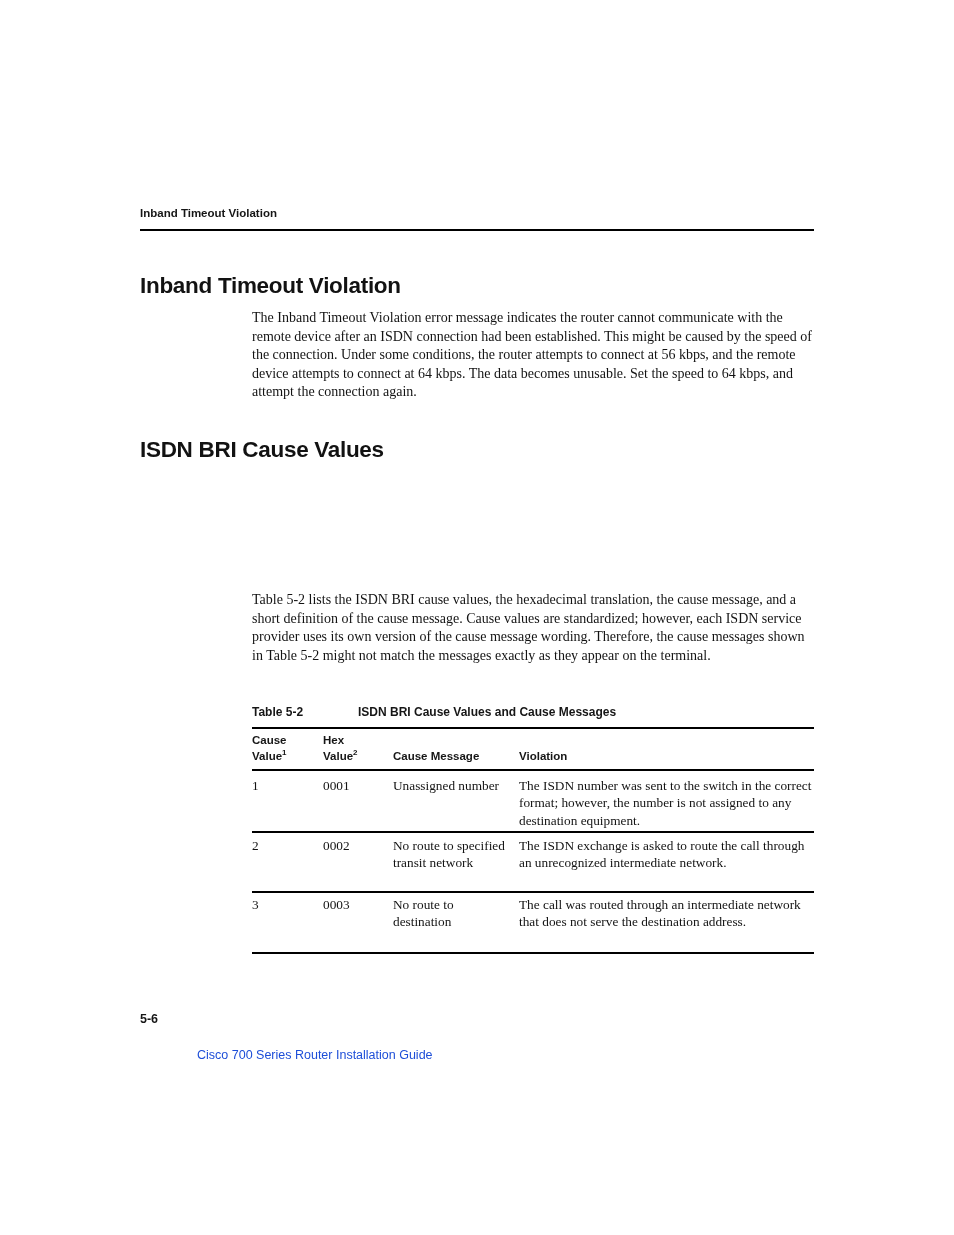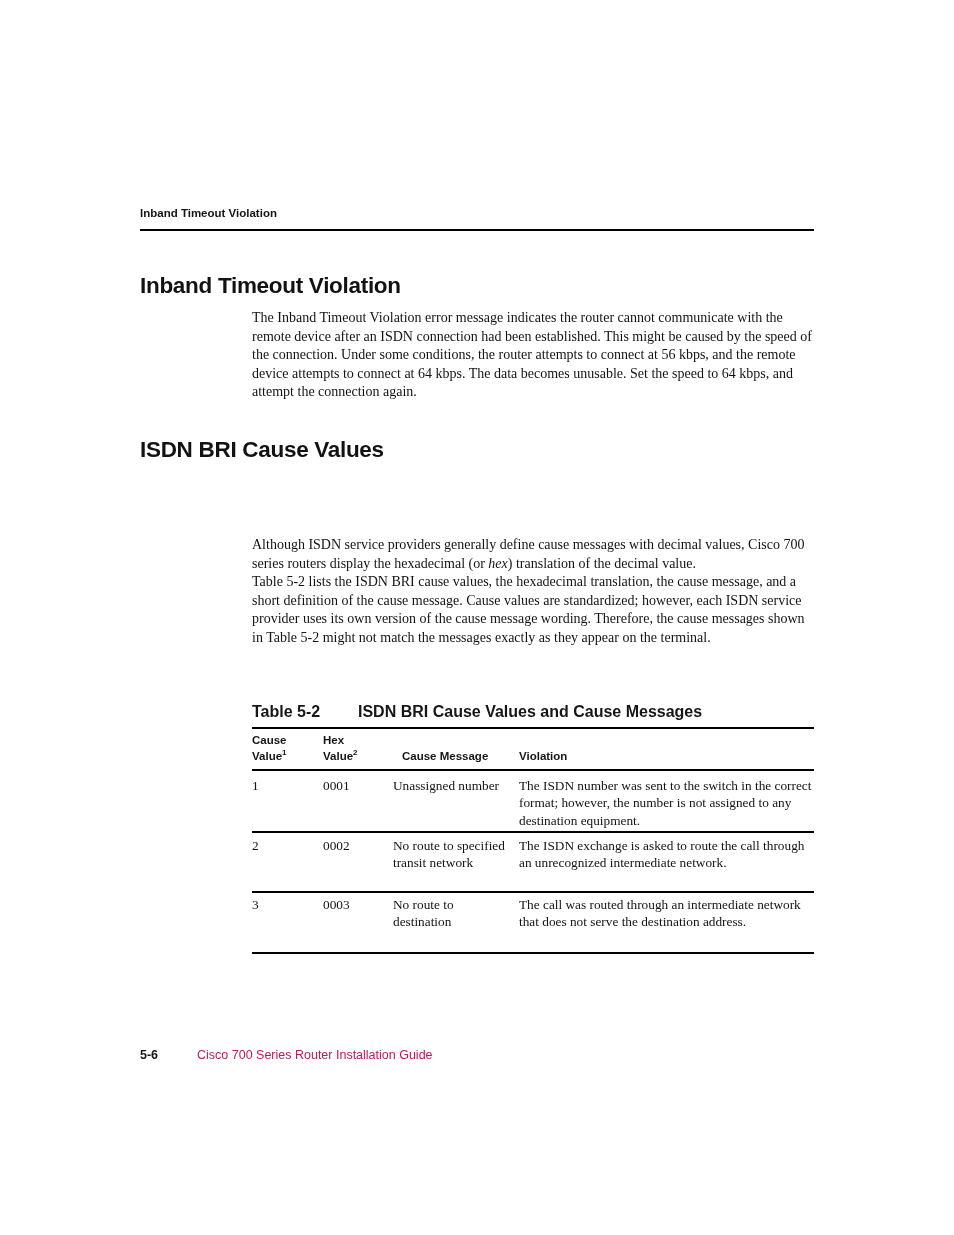--- a/index.html
+++ b/index.html
@@ -28,88 +28,87 @@
   #heading-2 { top:437px; }
 
   .body-p {
     position:absolute; left:252px; width:564px;
     font-family:"Liberation Serif", serif;
     font-size:14px; line-height:18.6px; color:#131313;
   }
   #para-1 { top:309px; }
   #para-2 { top:470px; }
   #para-3 { top:536px; }
-  #para-4 { top:573px; }
+  #para-4 { top:591px; }
   .it { font-style:italic; }
 
   .tbl-caption {
     position:absolute; left:252px; top:705px; width:562px;
     font-family:"Liberation Sans", sans-serif;
-    font-weight:bold; font-size:16px; line-height:14px; color:#161616;
+    font-weight:bold; font-size:12px; line-height:14px; color:#161616;
   }
   .cap-title { position:absolute; left:106px; top:0; white-space:nowrap; }
 
   .trule { position:absolute; left:252px; width:562px; background:#000; }
   #rule-caption { top:727px; height:2px; }
   #rule-header  { top:769px; height:2px; }
   #rule-row1    { top:831px; height:1.6px; }
   #rule-row2    { top:891px; height:1.6px; }
   #rule-bottom  { top:952px; height:2px; }
 
   .thead {
     position:absolute; left:252px; top:733px; width:562px; height:33px;
     font-family:"Liberation Sans", sans-serif;
     font-weight:bold; font-size:11.5px; color:#161616;
   }
   .th { position:absolute; top:0; }
   .th .l { height:15.5px; line-height:15.5px; }
   .th sup { font-size:8px; vertical-align:super; line-height:0; }
   .th-c1 { left:0; }
   .th-c2 { left:71px; }
-  .th-c3 { left:150px; }
+  .th-c3 { left:141px; }
   .th-c4 { left:267px; }
 
   .trow {
     position:absolute; left:252px; width:562px;
     font-family:"Liberation Serif", serif;
     font-size:13.3px; line-height:17.3px; color:#131313;
   }
   #row-1 { top:777px; }
   #row-2 { top:837px; }
   #row-3 { top:896px; }
   .td { position:absolute; top:0; }
   .td-c1 { left:0; width:62px; }
   .td-c2 { left:71px; width:62px; }
   .td-c3 { left:141px; width:116px; }
   .td-c4 { left:267px; width:296px; }
 
   .folio {
-    position:absolute; left:140px; top:1048px;
+    position:absolute; left:140px; top:1012px;
     font-family:"Liberation Sans", sans-serif;
     font-weight:bold; font-size:12.5px; line-height:15px; color:#161616;
   }
   .booktitle {
     position:absolute; left:197px; top:1048px;
     font-family:"Liberation Sans", sans-serif;
-    font-size:12.5px; line-height:15px; color:#be185d;
+    font-size:12.5px; line-height:15px; color:#1d4ed8;
   }
 </style>
 </head>
 <body>
 
 <div class="page">
 
   <div class="running-header">Inband Timeout Violation</div>
   <div class="rule-top"></div>
 
   <div class="h1" id="heading-1">Inband Timeout Violation</div>
   <p class="body-p" id="para-1">The Inband Timeout Violation error message indicates the router cannot communicate with the remote device after an ISDN connection had been established. This might be caused by the speed of the connection. Under some conditions, the router attempts to connect at 56 kbps, and the remote device attempts to connect at 64 kbps. The data becomes unusable. Set the speed to 64 kbps, and attempt the connection again.</p>
 
   <div class="h1" id="heading-2">ISDN BRI Cause Values</div>
-  <p class="body-p" id="para-3"><span>Although ISDN service providers generally define cause messages with decimal values, Cisco 700 series routers display the hexadecimal (or </span><span class="it">hex</span><span>) translation of the decimal value.</span></p>
   <p class="body-p" id="para-4">Table 5-2 lists the ISDN BRI cause values, the hexadecimal translation, the cause message, and a short definition of the cause message. Cause values are standardized; however, each ISDN service provider uses its own version of the cause message wording. Therefore, the cause messages shown in Table 5-2 might not match the messages exactly as they appear on the terminal.</p>
 
   <div class="tbl-caption">
     <span class="cap-label">Table 5-2</span>
     <span class="cap-title">ISDN BRI Cause Values and Cause Messages</span>
   </div>
 
   <div class="trule" id="rule-caption"></div>
   <div class="trule" id="rule-header"></div>
 

